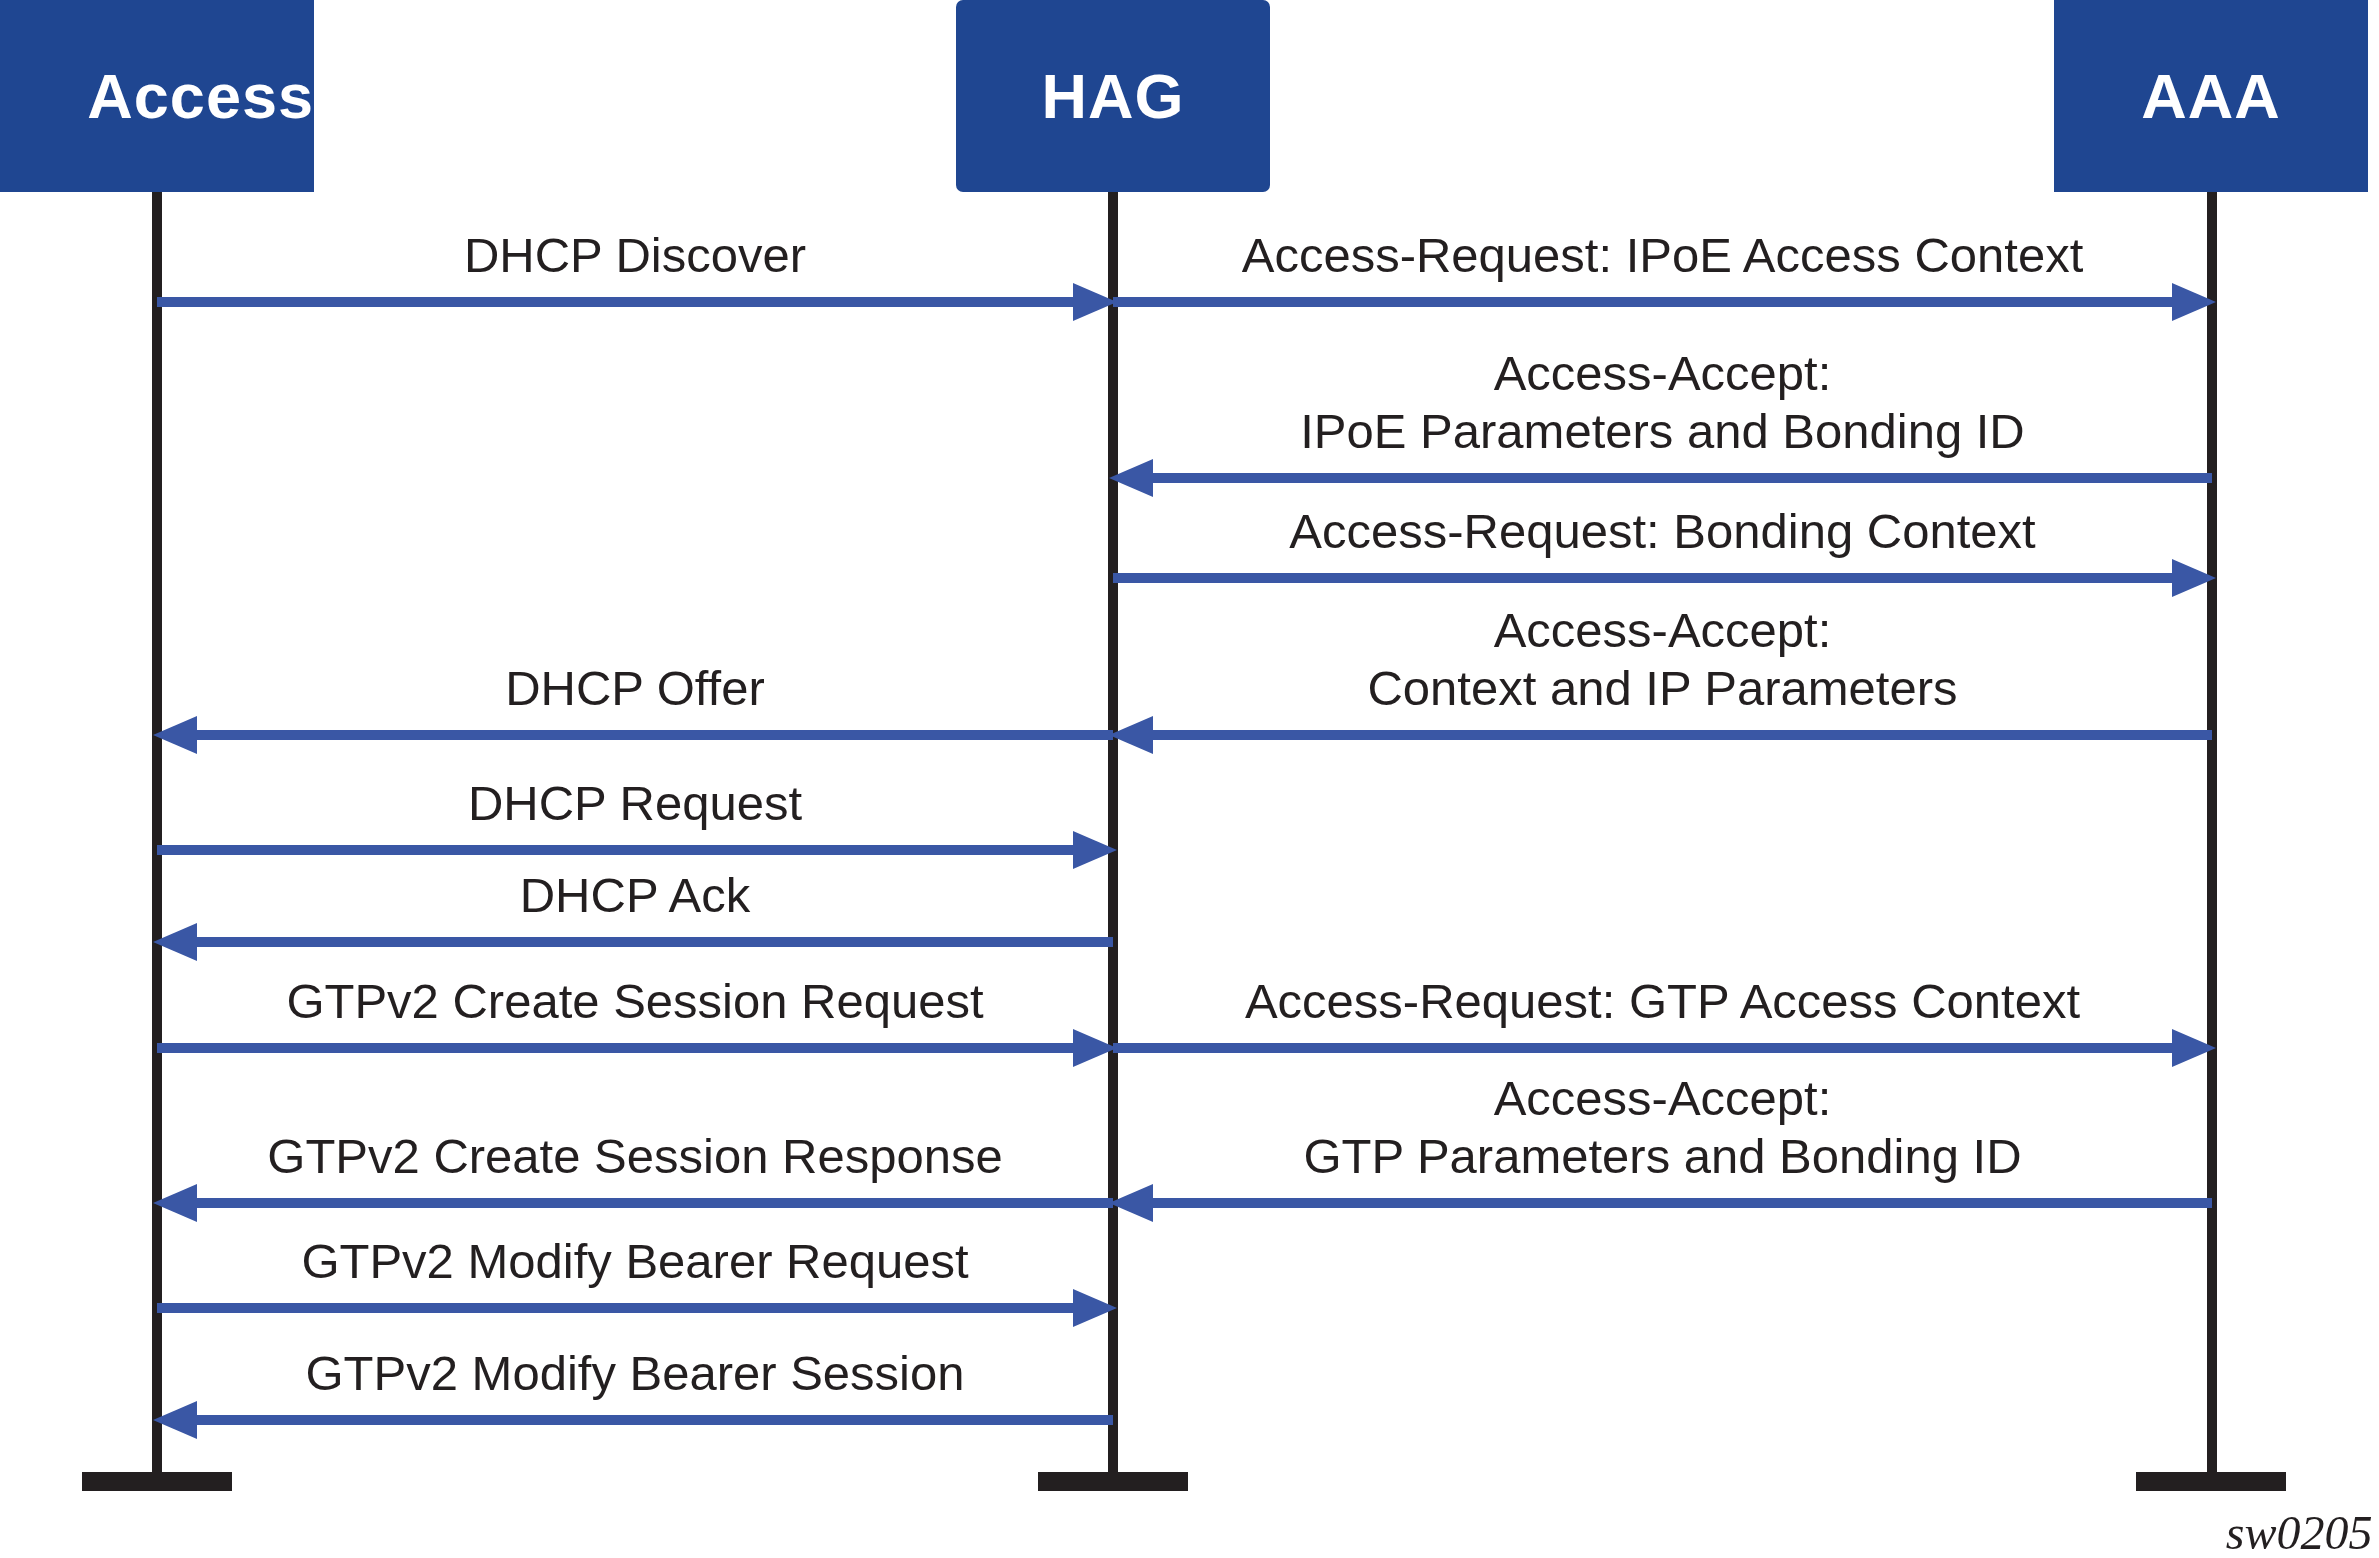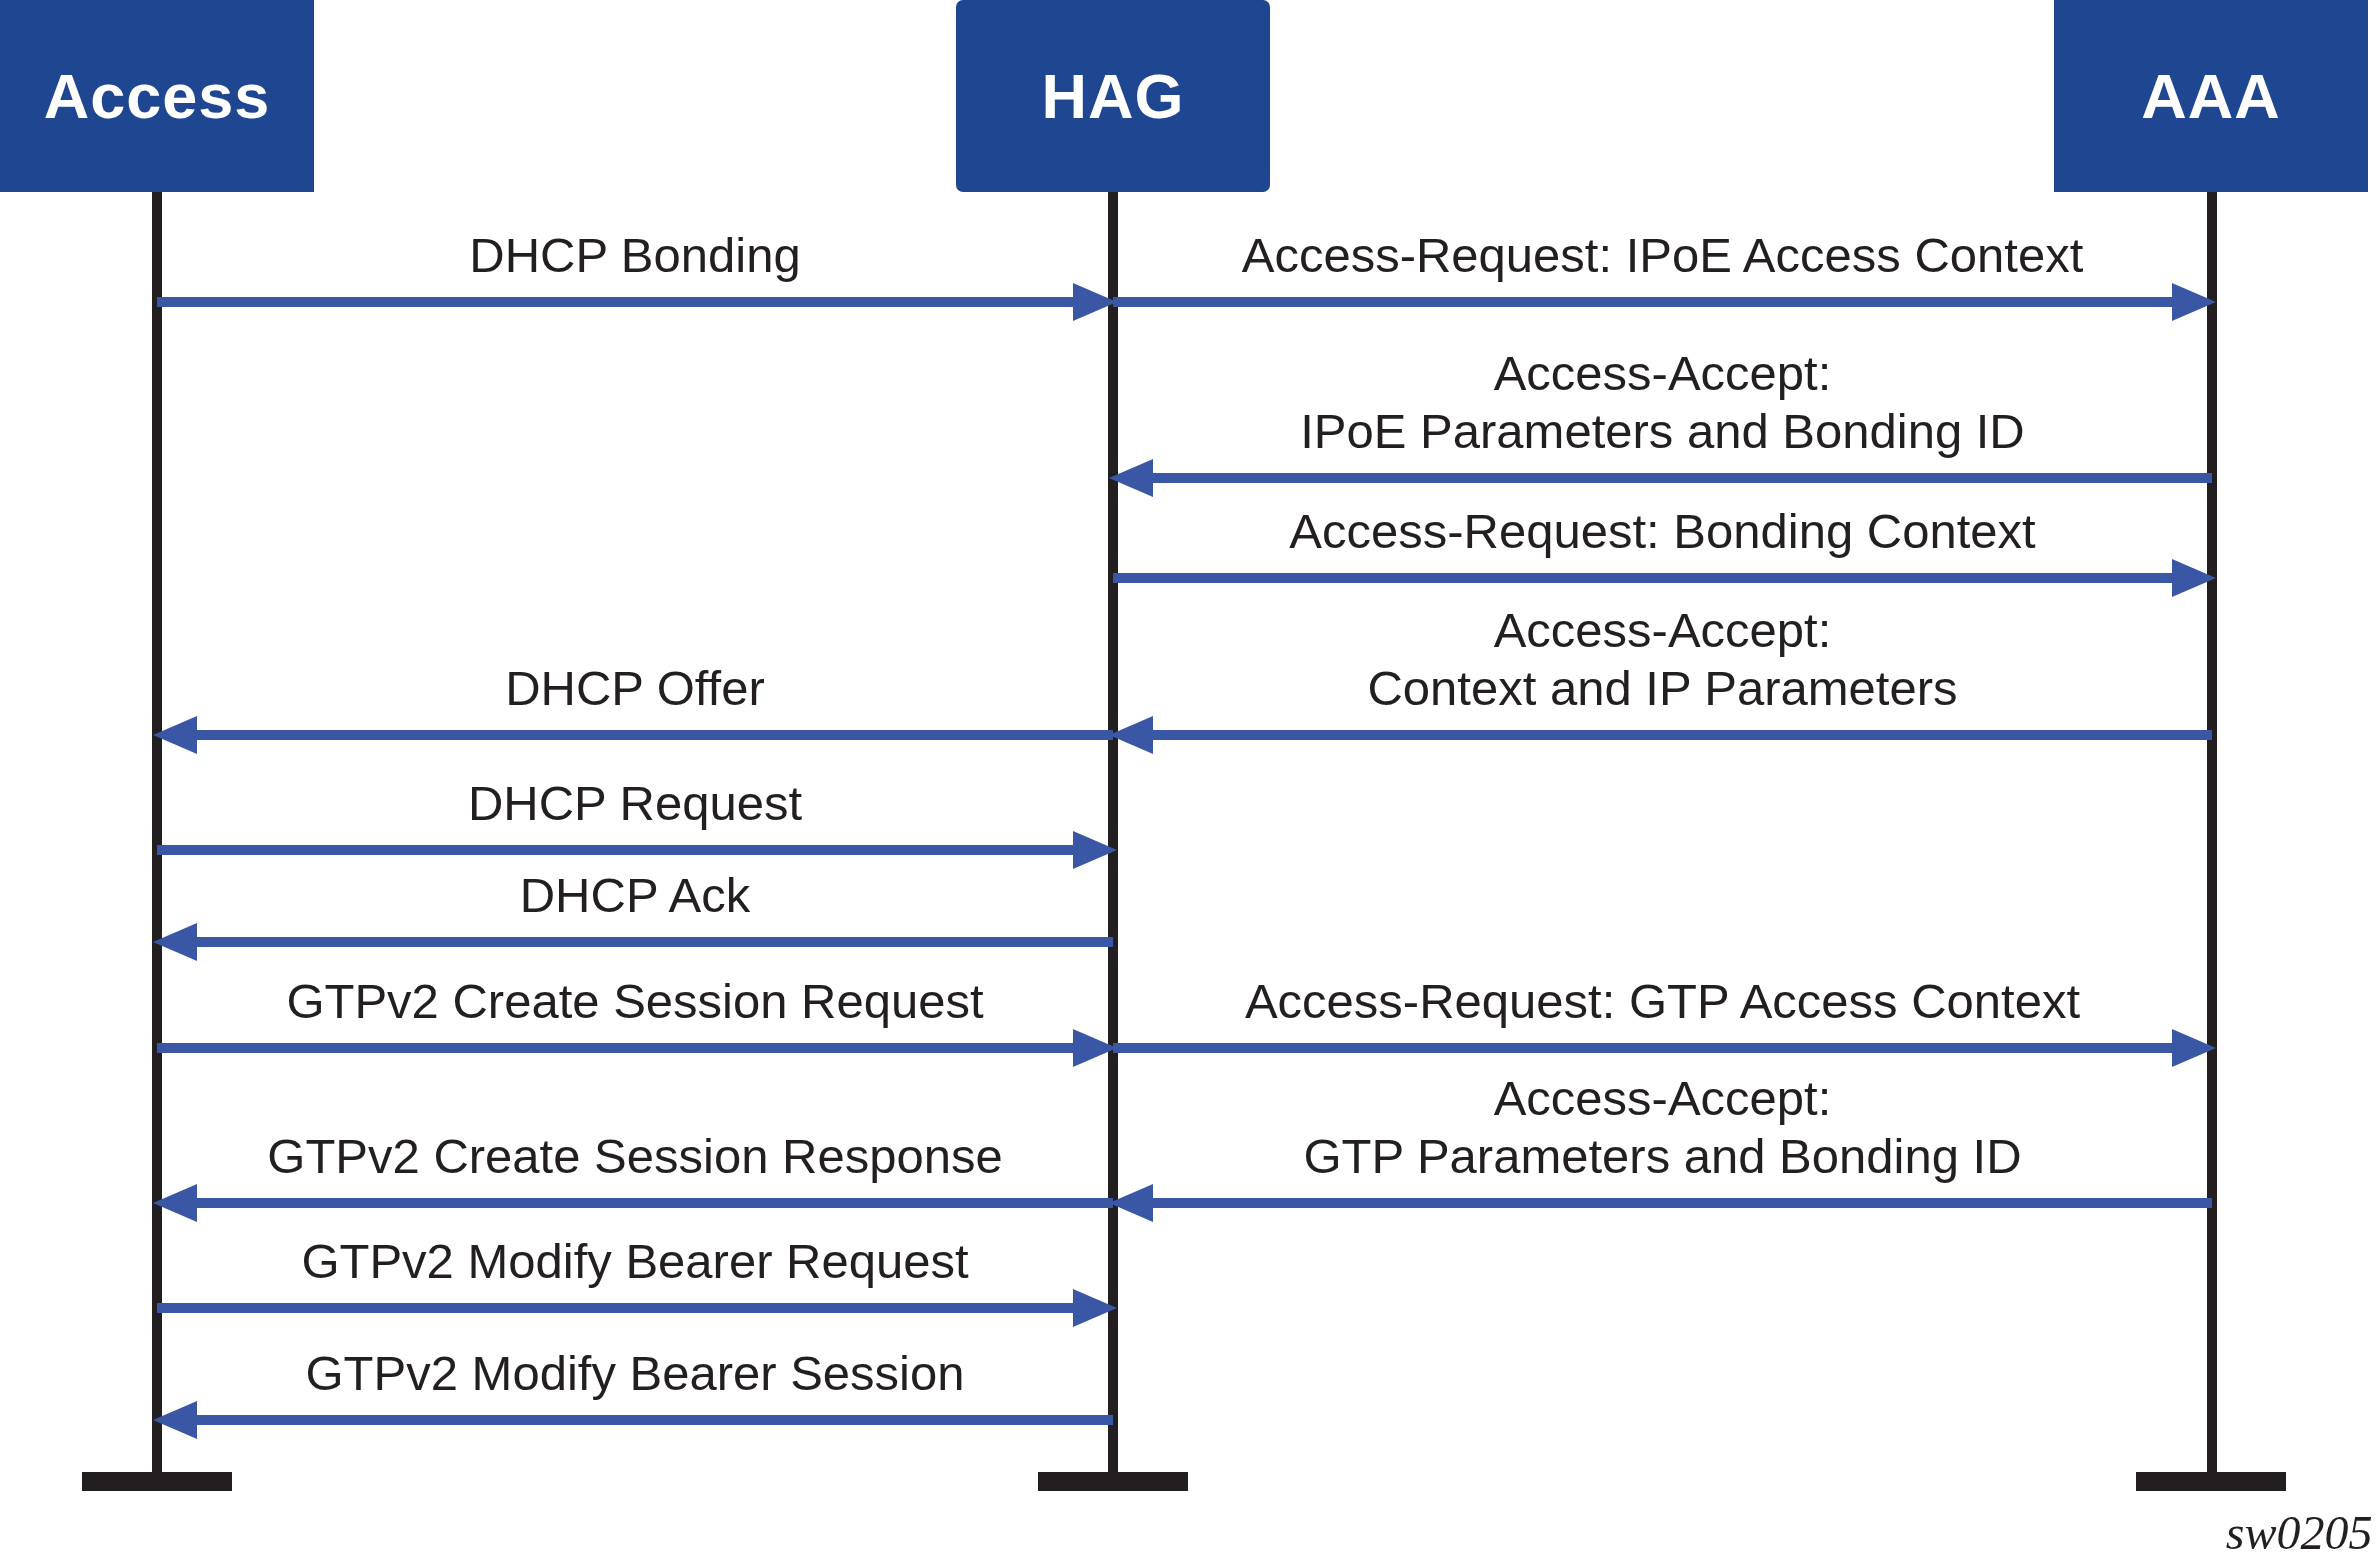--- a/index.html
+++ b/index.html
@@ -70,40 +70,40 @@
     font-style: italic;
     font-size: 48px;
     color: var(--text, #231F20);
   }
 </style>
 </head>
 <body>
 
 <div id="stage">
   <div class="watermark">sw0205</div>
-<div class="actor-box" style="left: 0px;">
+<div class="actor-box" style="left: 0px; justify-content: flex-end;">
       <div class="actor-label">Access</div>
     </div>
     <div class="lifeline" style="left: 152px;"></div>
     <div class="end-bar" style="left: 82px;"></div>
     <div class="actor-box" style="left: 956px; border-radius: 7px;">
       <div class="actor-label">HAG</div>
     </div>
     <div class="lifeline" style="left: 1108px;"></div>
     <div class="end-bar" style="left: 1038px;"></div>
     <div class="actor-box" style="left: 2054px;">
       <div class="actor-label">AAA</div>
     </div>
     <div class="lifeline" style="left: 2207px;"></div>
     <div class="end-bar" style="left: 2136px;"></div>
     <div class="message" style="left: 157px; width: 956px; top: 297px;">
       <div class="shaft" style="left: 0px; width: 918px;"></div>
       <div class="head right"></div>
       <div class="label">
-        <div class="">DHCP Bonding</div>
+        <div class="">DHCP Discover</div>
       </div>
     </div>
     <div class="message" style="left: 1113px; width: 1099px; top: 297px;">
       <div class="shaft" style="left: 0px; width: 1060px;"></div>
       <div class="head right"></div>
       <div class="label">
         <div class="">Access-Request: IPoE Access Context</div>
       </div>
     </div>
     <div class="message" style="left: 1113px; width: 1099px; top: 473px;">

